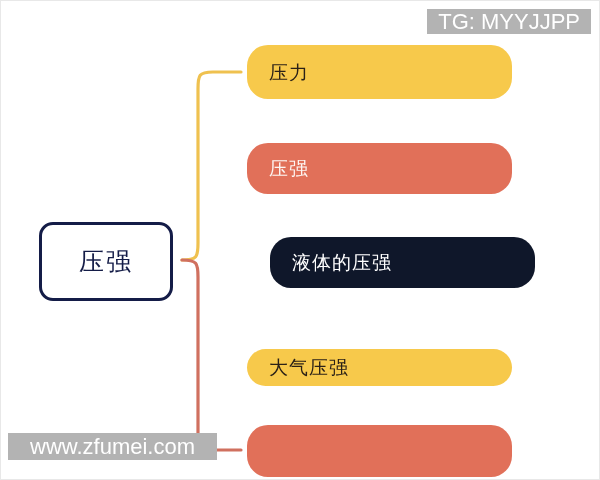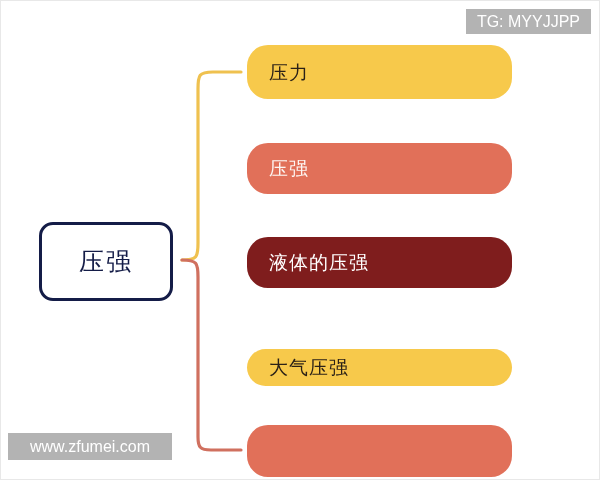--- a/index.html
+++ b/index.html
@@ -66,35 +66,35 @@
     font-size: 19px;
     letter-spacing: 1px;
     padding-left: 22px;
     line-height: 1;
     white-space: nowrap;
   }
   .branch.amber { background: #f7c94b; }
   .branch.amber .branch-label { color: #2b2117; }
   .branch.coral { background: #e17059; }
   .branch.coral .branch-label { color: #fdf5f2; }
-  .branch.navy  { background: #7f1d1d; }
+  .branch.navy  { background: #0f172a; margin-left: 23px; }
   .branch.navy  .branch-label { color: #ffffff; }
 
   #branch-0 { top: 44px;  height: 54px; }
   #branch-1 { top: 142px; height: 51px; }
   #branch-2 { top: 236px; height: 51px; }
   #branch-3 { top: 348px; height: 37px; }
   #branch-4 { top: 424px; height: 52px; }
 
   
   .watermark {
     position: absolute;
     background: #b3b3b3;
     color: #ffffff;
-    font-size: 16px;
+    font-size: 22px;
     line-height: 1;
     display: flex;
     align-items: center;
   }
   #watermark-top {
     right: 8px;
     top: 8px;
     height: 25px;
     padding: 0 11px;
   }

